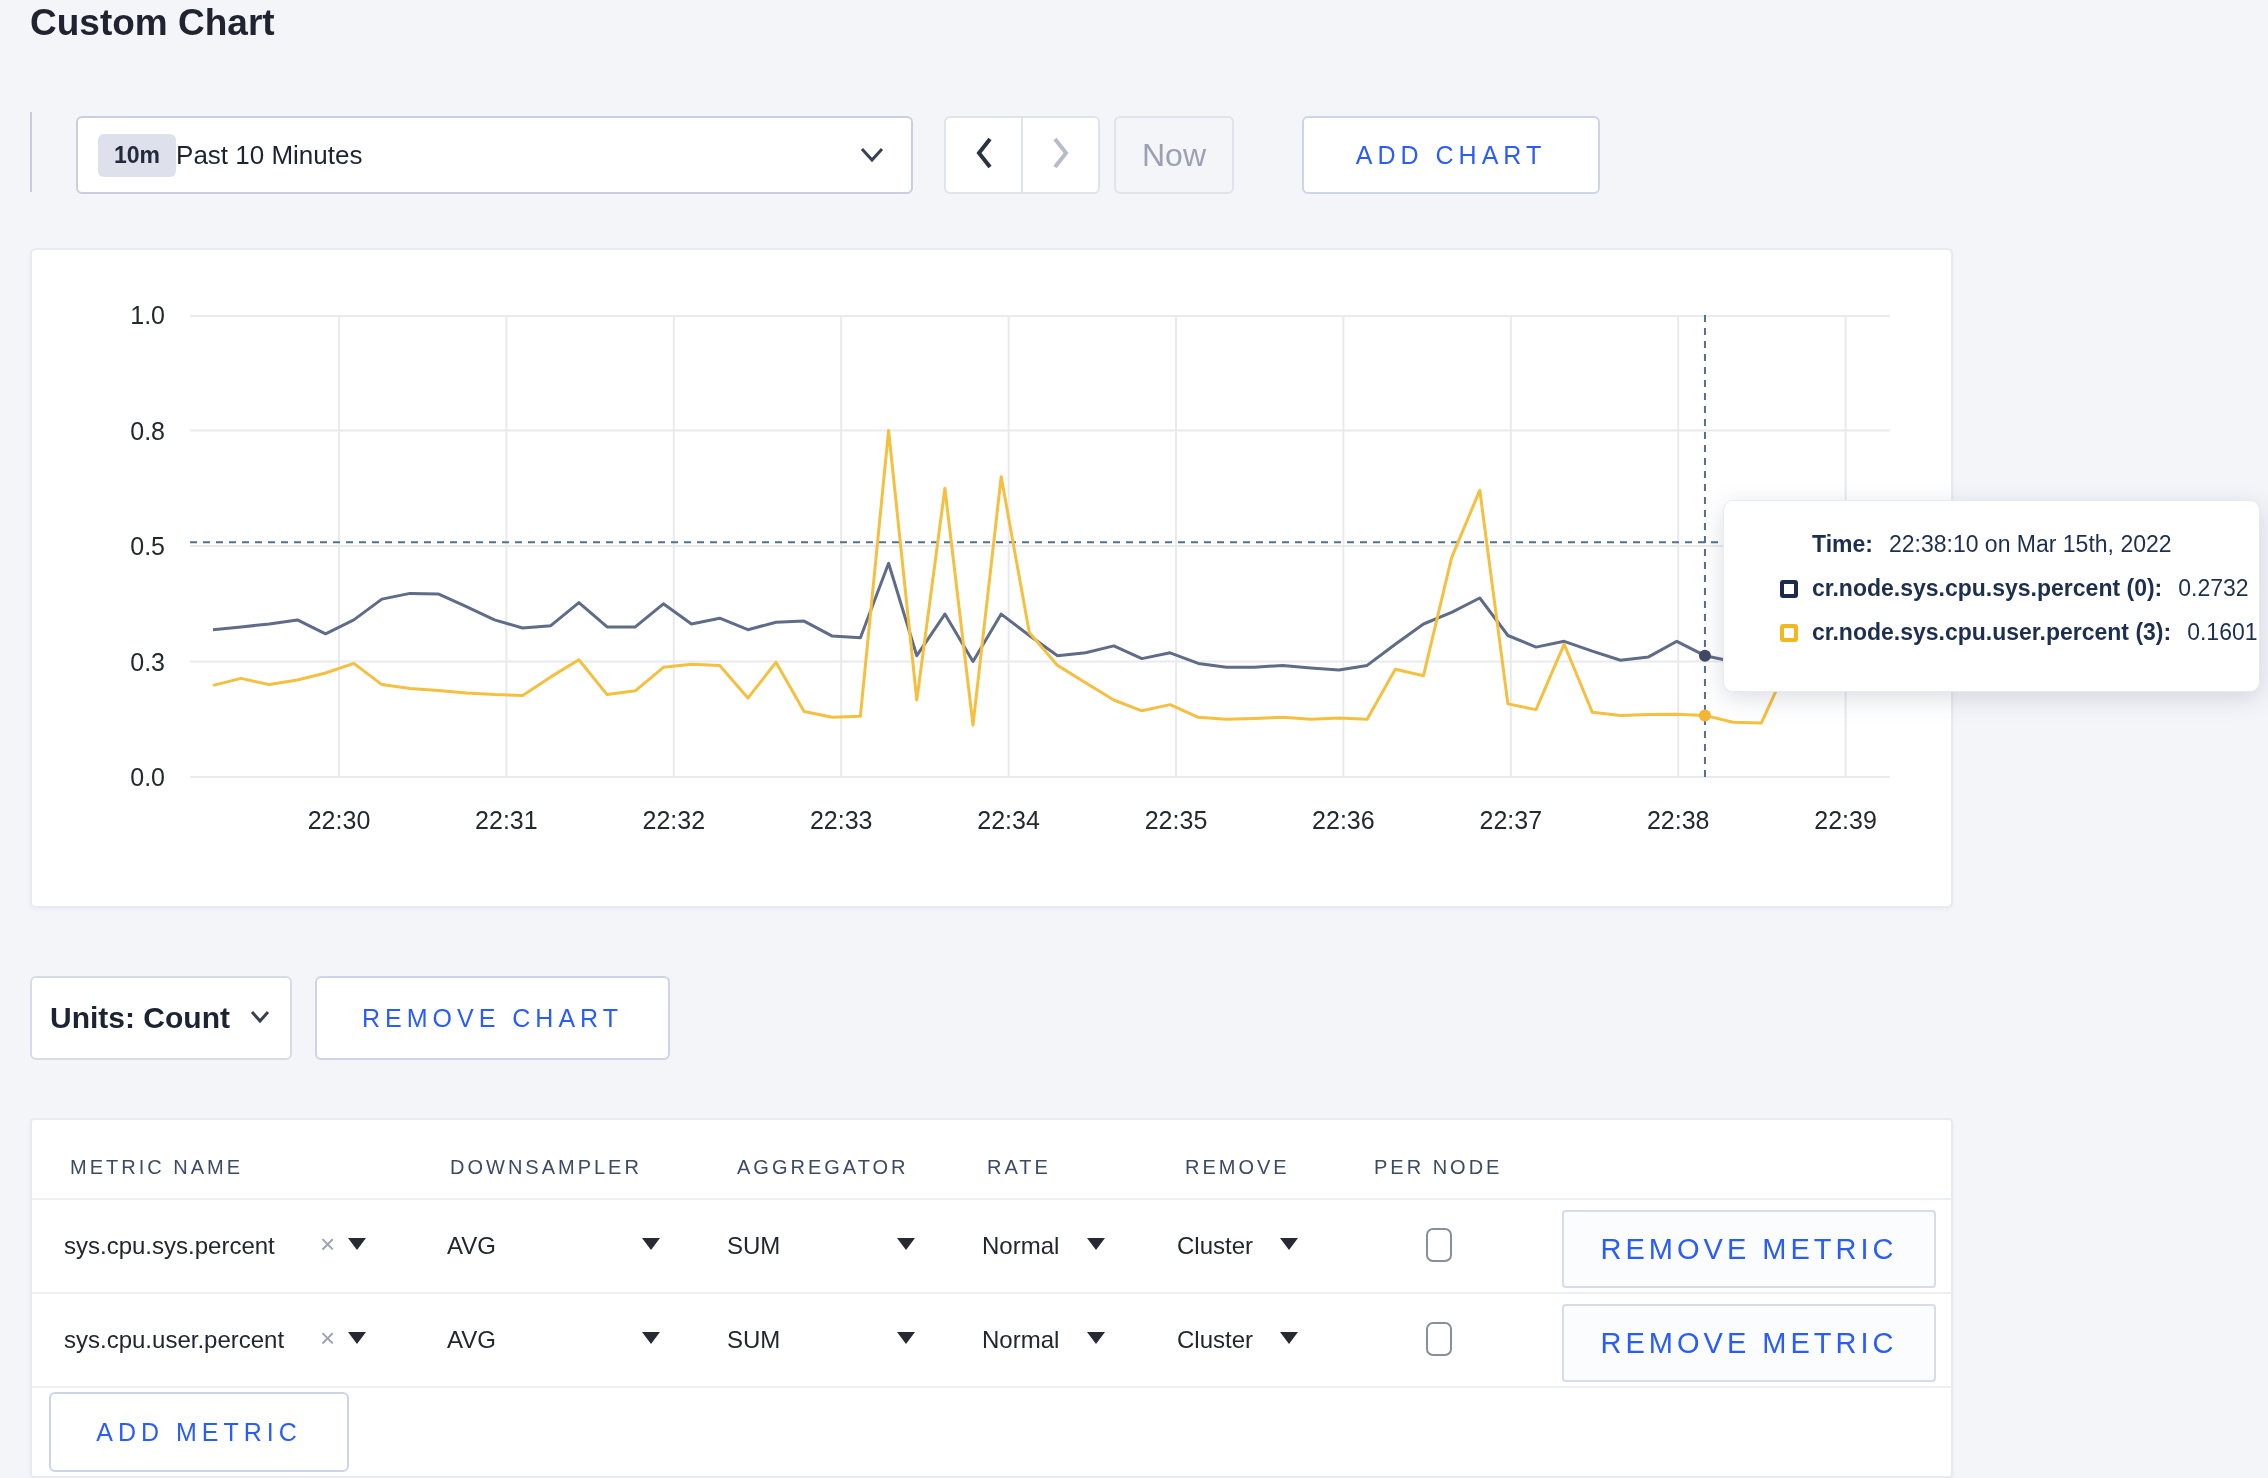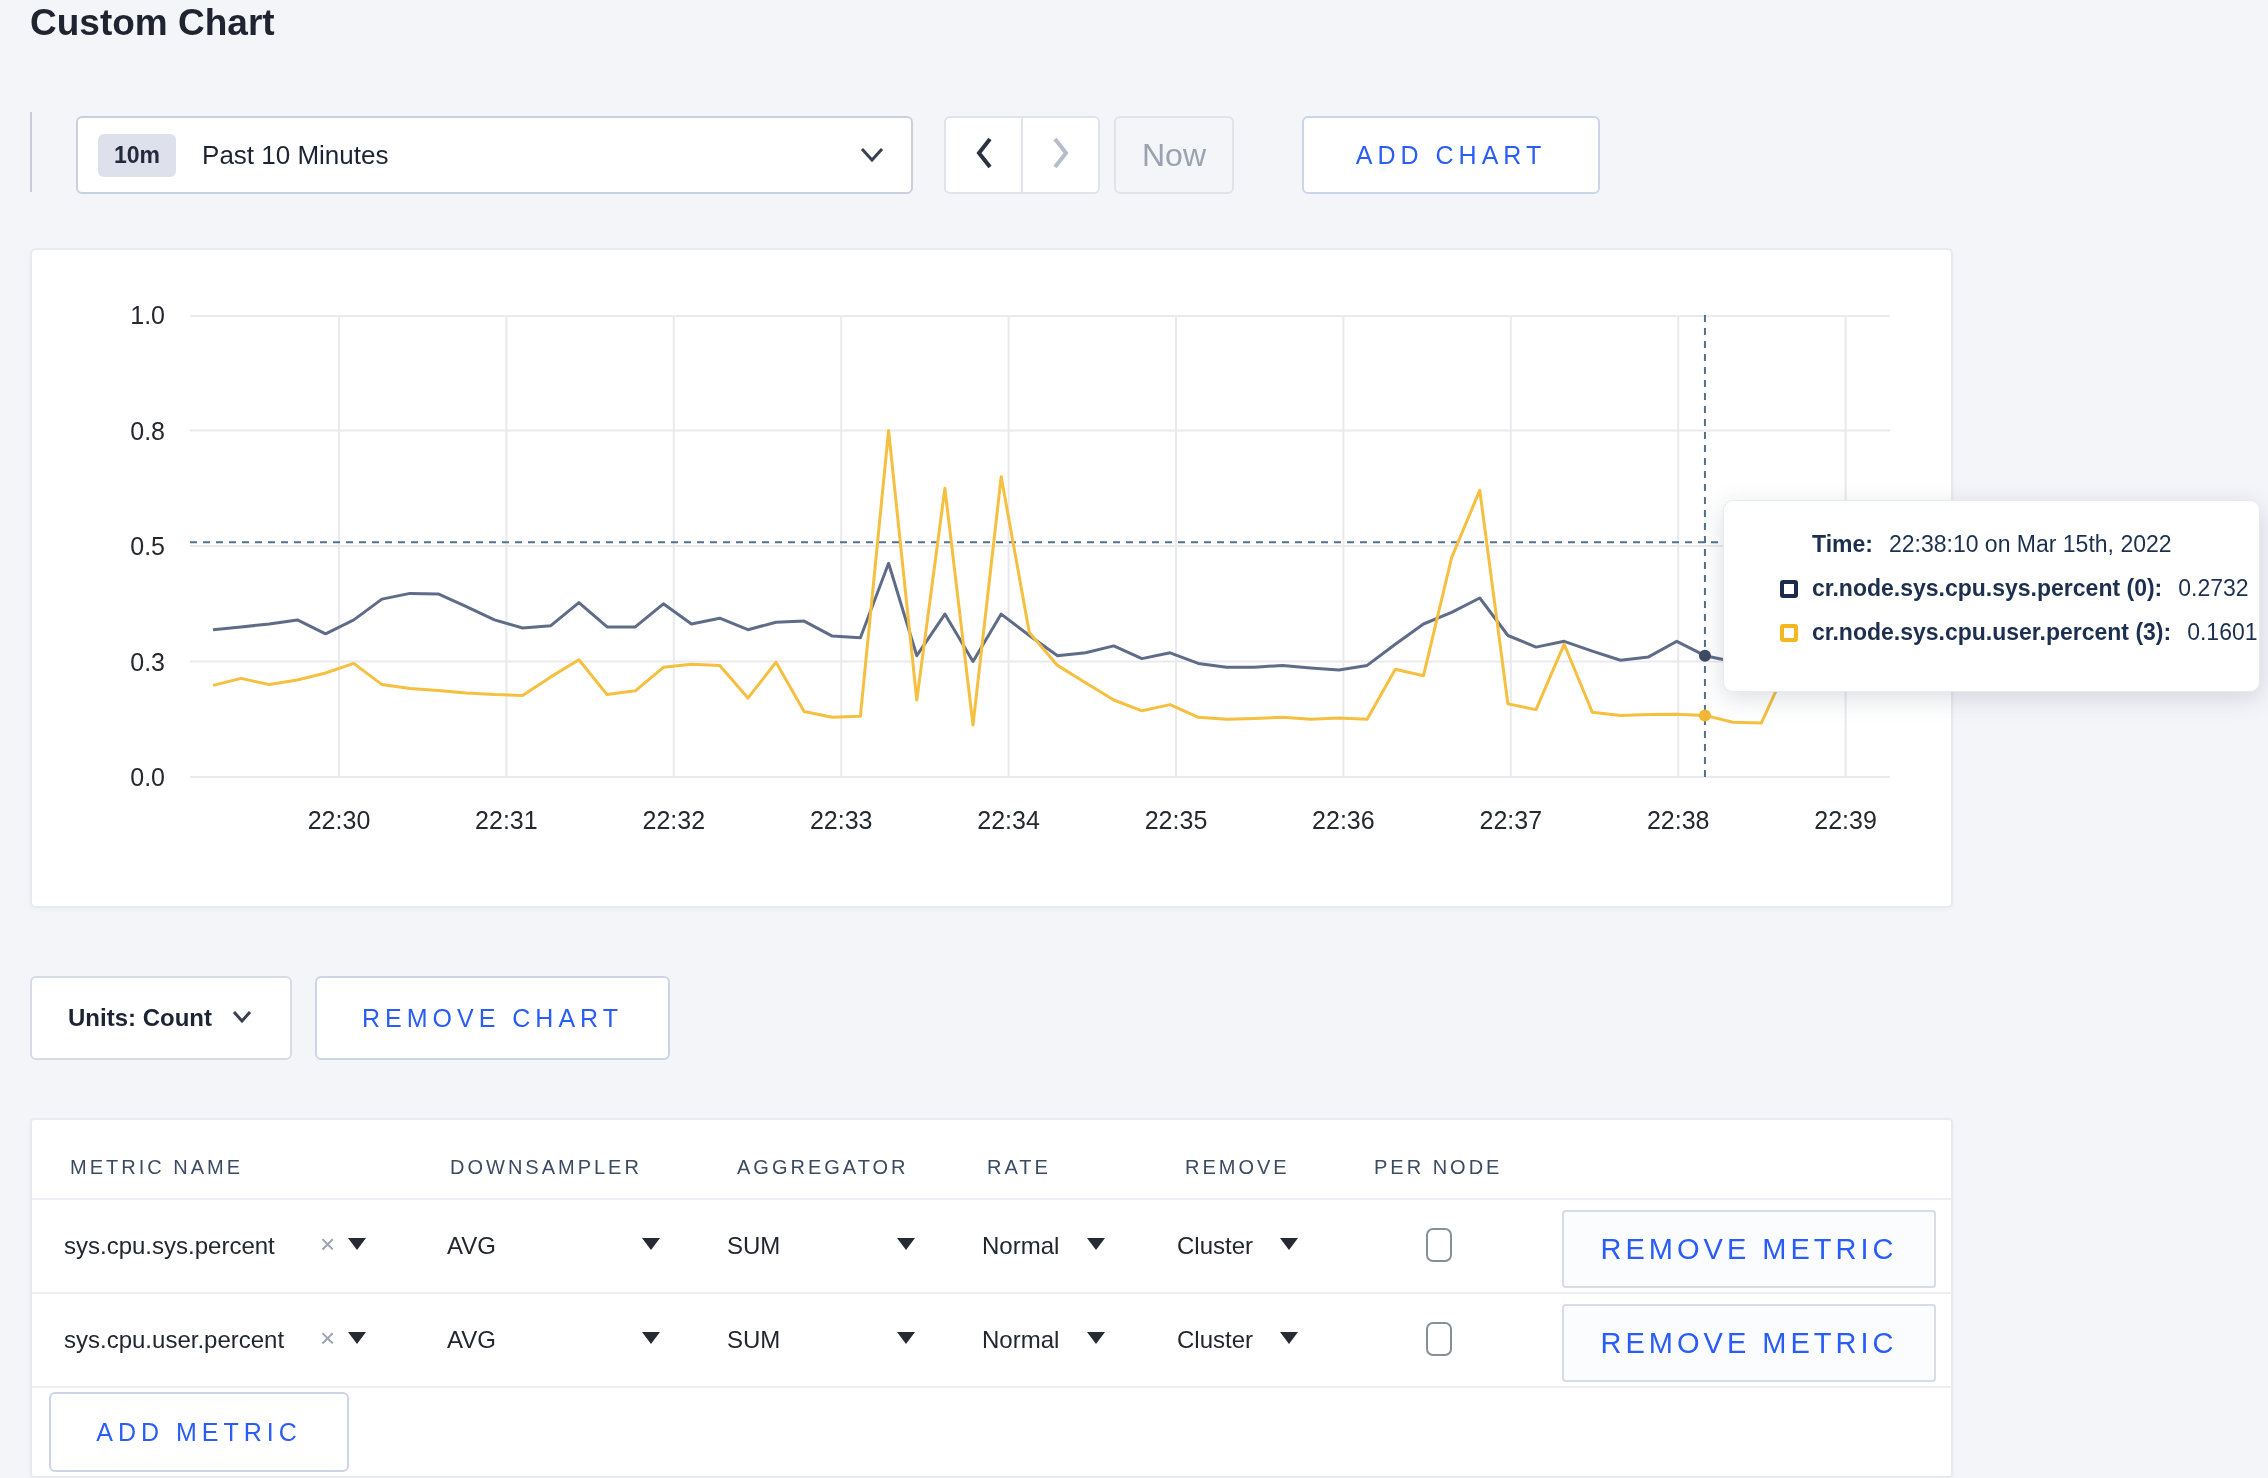--- a/index.html
+++ b/index.html
@@ -9,41 +9,41 @@
         box-shadow:0 2px 4px rgba(40,50,80,0.04);box-sizing:border-box;}
   .page-title{position:absolute;left:30px;top:2px;font-size:37px;font-weight:bold;color:#1f2430;}
   .vdivider{position:absolute;left:30px;top:112px;width:2px;height:80px;background:#c7ccd6;}
 
   
   .dropdown{position:absolute;left:76px;top:116px;width:837px;height:78px;background:#fff;
             border:2px solid #c9cfdd;border-radius:6px;display:flex;align-items:center;
             box-sizing:border-box;cursor:pointer;}
   .range-badge{margin-left:20px;background:#dee1ec;border-radius:6px;padding:8px 16px;
                font-size:23px;font-weight:bold;color:#232a3d;}
-  .range-label{margin-left:26px;font-size:26px;color:#1c2333;}
+  .range-label{font-size:26px;color:#1c2333;}
   .dd-chev{margin-left:auto;margin-right:24px;display:flex;align-items:center;}
   .seg{position:absolute;left:944px;top:116px;width:156px;height:78px;background:#fff;
        border:2px solid #dfe3ec;border-radius:6px;display:flex;box-sizing:border-box;}
   .seg-half{flex:1;display:flex;align-items:center;justify-content:center;cursor:pointer;}
   .seg-half + .seg-half{border-left:2px solid #dfe3ec;}
   .btn-plain{position:absolute;background:transparent;border:2px solid #dfe3ec;border-radius:6px;
              display:flex;align-items:center;justify-content:center;font-size:32px;color:#9aa2b1;
              box-sizing:border-box;cursor:pointer;}
   .btn-blue{position:absolute;background:#fff;border:2px solid #ccd4e8;border-radius:6px;
             display:flex;align-items:center;justify-content:center;font-size:25px;
             letter-spacing:5px;color:#2a5cf7;box-sizing:border-box;cursor:pointer;}
 
   
   .ytick{position:absolute;width:70px;text-align:right;font-size:25px;color:#24282f;line-height:28px;}
   .xtick{position:absolute;width:120px;text-align:center;font-size:25px;color:#24282f;line-height:28px;}
   #plot-svg{position:absolute;left:190px;top:315px;}
   .units-box{position:absolute;left:30px;top:976px;width:262px;height:84px;background:#fff;
              border:2px solid #d7dbe6;border-radius:6px;display:flex;align-items:center;
              justify-content:center;gap:18px;box-sizing:border-box;cursor:pointer;}
-  .units-label{font-size:24px;font-weight:bold;color:#1c2333;}
+  .units-label{font-size:30px;font-weight:bold;color:#1c2333;}
 
   
   .tooltip{position:absolute;left:1723px;top:500px;width:537px;height:192px;background:#fff;
            border:1px solid #e8eaf0;border-radius:10px;box-shadow:0 6px 24px rgba(60,70,100,0.18);
            box-sizing:border-box;padding:30px 0 0 56px;color:#1c2f4e;z-index:5;}
   .tt-row{display:flex;align-items:center;margin-bottom:17px;font-size:23px;}
   .tt-label{font-weight:bold;margin-right:16px;}
   .tt-square{width:18px;height:18px;border-radius:3px;background:#fff;margin-right:14px;
              box-sizing:border-box;border:4px solid #1b2b4d;}
 

